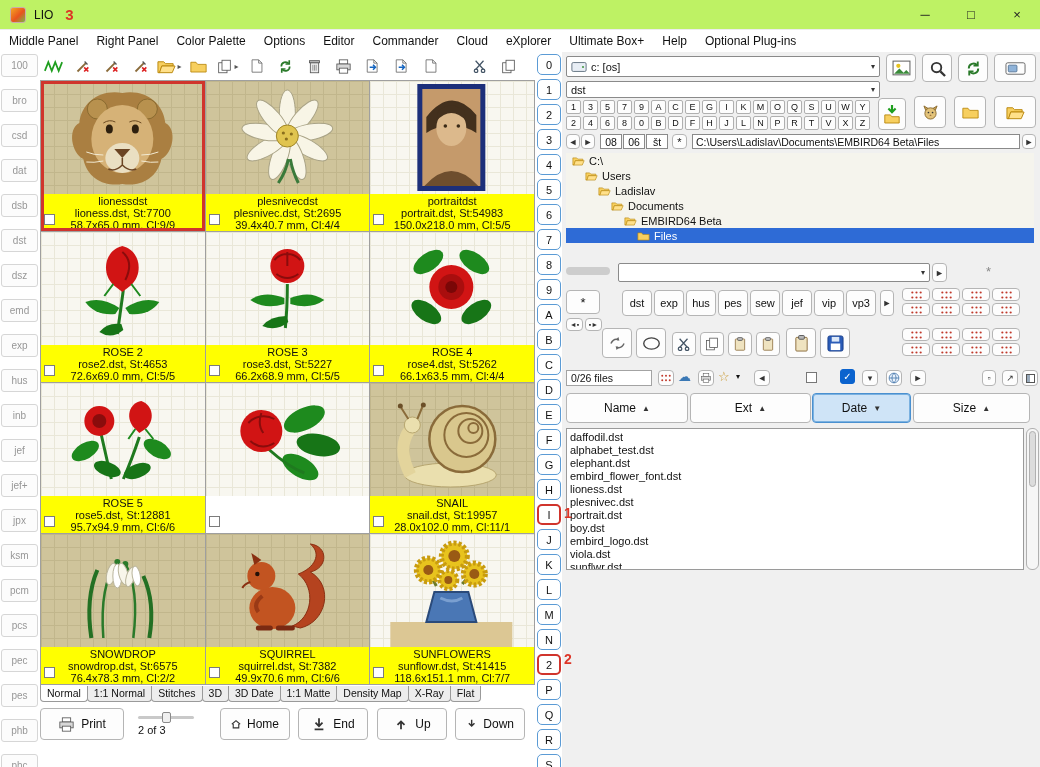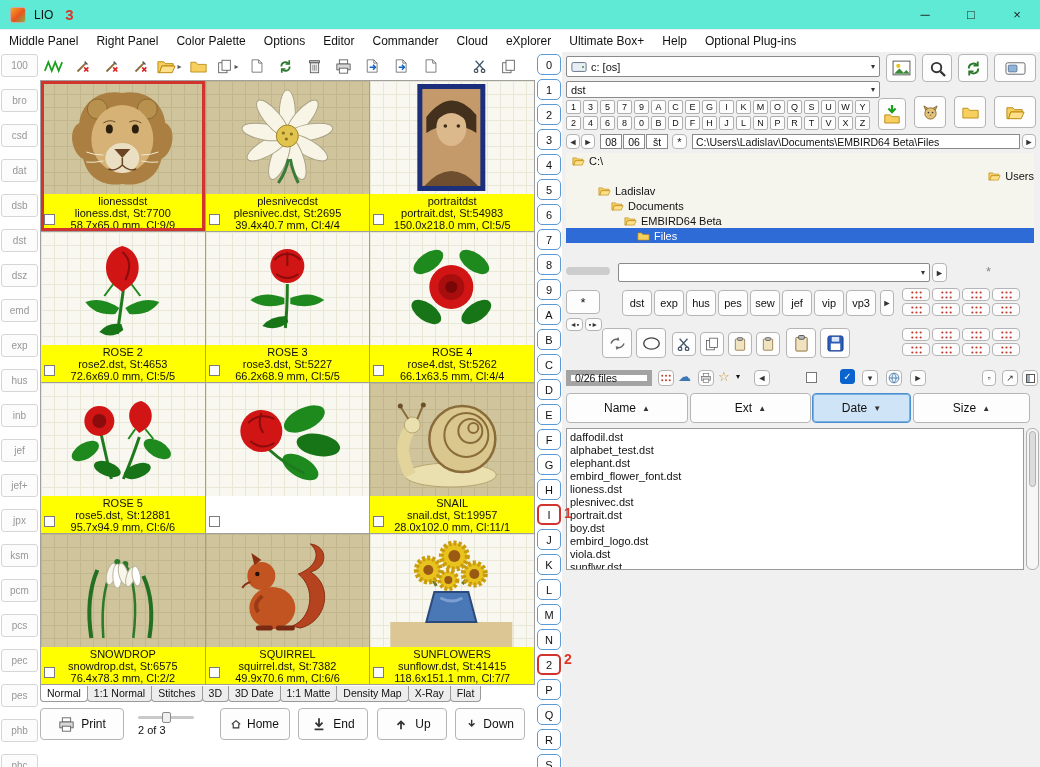--- a/index.html
+++ b/index.html
@@ -2,21 +2,21 @@
 <html><head>
 <meta charset="utf-8">
 <style>
 *{margin:0;padding:0;box-sizing:border-box}
 html,body{width:1040px;height:767px;overflow:hidden}
 body{font-family:"Liberation Sans",sans-serif;font-size:12px;color:#111;background:#fff;position:relative}
 #app{position:absolute;inset:0;background:#fff}
 .abs{position:absolute}
 
 
-.titlebar{position:absolute;left:0;top:0;width:1040px;height:30px;background:#5eead4;display:flex;align-items:center;border-bottom:1px solid #ececec}
+.titlebar{position:absolute;left:0;top:0;width:1040px;height:30px;background:#bef264;display:flex;align-items:center;border-bottom:1px solid #ececec}
 .appicon{width:16px;height:16px;margin-left:10px;border-radius:3px;background:linear-gradient(135deg,#f5a623 0%,#e8541e 55%,#7ab648 100%);border:1px solid #caa}
 .wtitle{margin-left:8px;font-size:12px}
 .ann{color:#dd3527;font-weight:bold;font-size:15px}
 .ann3{margin-left:12px}
 .wctrls{margin-left:auto;display:flex;height:100%}
 .wbtn{width:46px;height:100%;display:flex;align-items:center;justify-content:center;font-size:13px;color:#222}
 
 
 .menubar{position:absolute;left:0;top:30px;width:1040px;height:22px;background:#fff;display:flex;align-items:center}
 .mitem{padding:0 9px;font-size:12px;white-space:nowrap}
@@ -72,21 +72,21 @@
 .charrow{display:flex;gap:2px}
 .ckey{width:15px;height:14px;border:1px solid #b0b0b0;border-radius:2px;background:#fdfdfd;font-size:9px;display:flex;align-items:center;justify-content:center}
 .tree{position:absolute;left:4px;top:101px;width:468px;background:#f5f4ed}
 .trow{height:15px;display:flex;align-items:center;gap:4px;font-size:11px}
 .trow.sel{background:#2e6bd6;color:#fff}
 .tfold{width:13px;height:10px;flex:none}
 .pill{background:#cdcdcd;border-radius:4px}
 .fmtbtn{width:30px;height:26px;font-size:11px}
 .dotbtn{width:28px;height:13px}
 .dotbtn svg{width:17px;height:10px}
-.statusbox{background:#fff;border:5px solid #a3a3a3;font-size:10.5px;display:flex;align-items:center;padding-left:4px}
+.statusbox{background:#fff;border:1px solid #a3a3a3;font-size:10.5px;display:flex;align-items:center;padding-left:4px}
 .shdr{position:absolute;height:30px;background:#fdfdfd;border:1px solid #b5b5b5;border-radius:4px;display:flex;align-items:center;justify-content:center;gap:6px;font-size:12px}
 .shdr .arr{font-size:8px;color:#333}
 .shdr.active{background:#cfe4f7;border:1px solid #4a90d0;box-shadow:inset 0 0 0 1px #7ab1e0}
 .flist{position:absolute;left:4px;top:376px;width:458px;height:142px;background:#fff;border:1px solid #9a9a9a;overflow:hidden;padding:2px 0 0 3px}
 .frow{font-size:11px;line-height:13px;white-space:nowrap}
 .fscroll{position:absolute;left:464px;top:376px;width:13px;height:142px;border:1px solid #b0b0b0;border-radius:6px;background:#f6f6f6}
 .fthumb{position:absolute;left:2px;top:2px;width:7px;height:56px;background:#dcdcdc;border:1px solid #b0b0b0;border-radius:4px}
 .chk{background:#fff;border:1px solid #777}
 .chk.on{background:#0b63ce;border:1px solid #0b63ce;border-radius:3px;color:#fff;font-size:10px;display:flex;align-items:center;justify-content:center}
 .glyphbtn{font-size:9px;color:#333}
@@ -826,21 +826,21 @@
     <div class="pathfield abs" style="left:130px;top:82px;width:328px;height:15px">C:\Users\Ladislav\Documents\EMBIRD64 Beta\Files</div>
     <div class="ibtn abs glyphbtn" style="left:460px;top:82px;width:14px;height:15px">►</div>
 
     <div class="tree">
       <div class="trow" style="padding-left: 6px;">
           <svg class="tfold">
             <use href="#i-folderopen"></use>
           </svg>
           <span>C:\</span>
         </div>
-      <div class="trow" style="padding-left: 19px; justify-content: flex-end;">
+      <div class="trow" style="padding-left: 19px;">
           <svg class="tfold">
             <use href="#i-folderopen"></use>
           </svg>
           <span>Users</span>
         </div>
       <div class="trow" style="padding-left: 32px;">
           <svg class="tfold">
             <use href="#i-folderopen"></use>
           </svg>
           <span>Ladislav</span>

